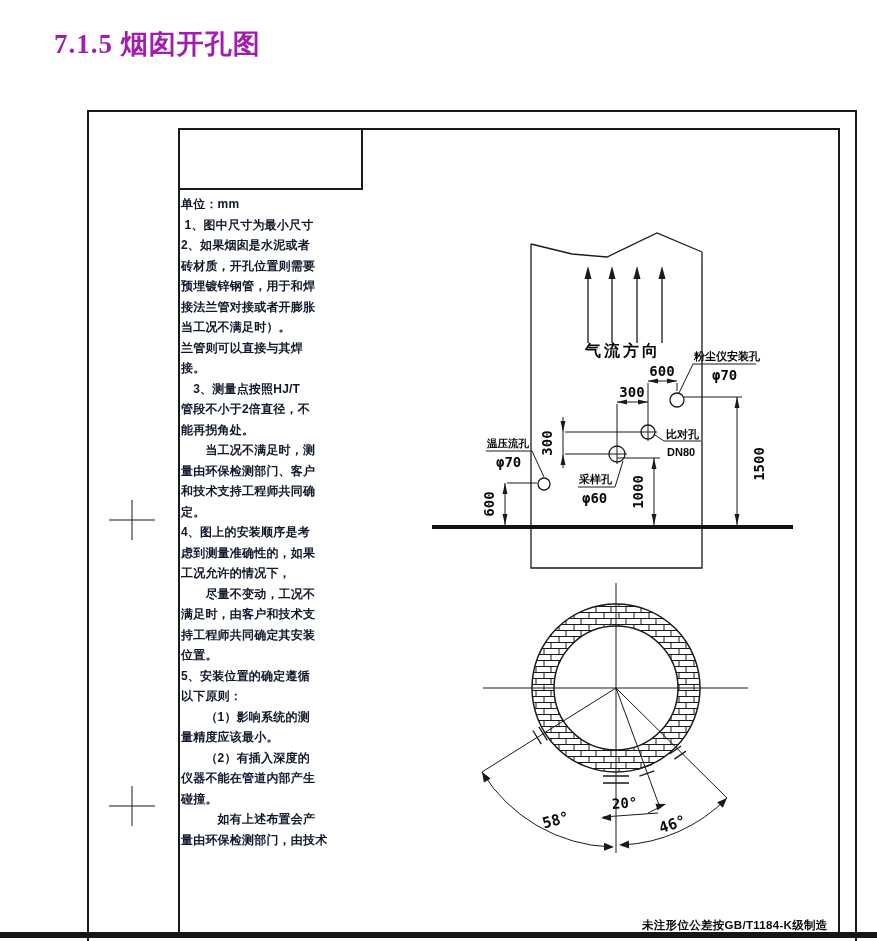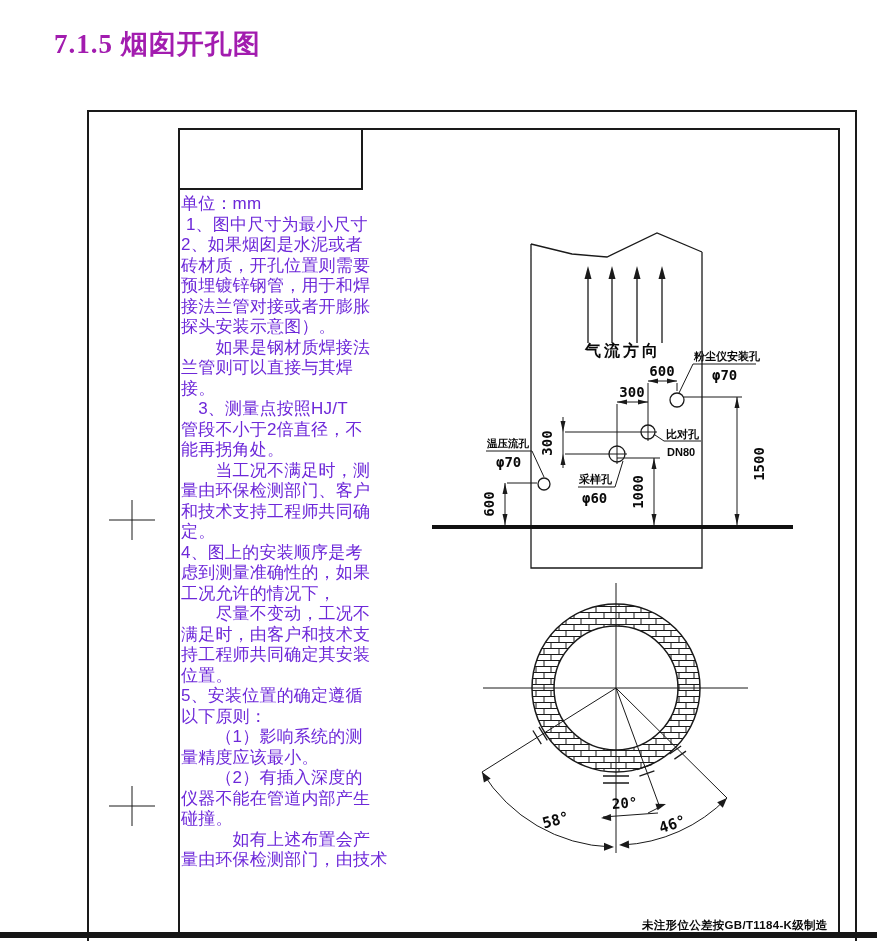--- a/index.html
+++ b/index.html
@@ -8,22 +8,22 @@
   .page-title{position:absolute;left:18px;top:8px;font-family:"Liberation Serif",serif;
         font-size:27px;font-weight:700;letter-spacing:1px;color:#a21caf;margin-left:36px;}
   .outer-border{position:absolute;left:87px;top:110px;width:770px;height:880px;
         border:2px solid #1a1a1a;box-sizing:border-box;}
   .inner-frame{position:absolute;left:178px;top:128px;width:662px;height:808px;
         border:2px solid #1a1a1a;box-sizing:border-box;}
   .title-box{position:absolute;left:178px;top:128px;width:185px;height:62px;
         border:2px solid #1a1a1a;box-sizing:border-box;background:#fff;}
   .bottom-band{position:absolute;left:0;top:932px;width:877px;height:6px;background:#161616;}
   .notes{position:absolute;left:181px;top:194px;width:256px;z-index:3;}
-  .note-line{height:20.5px;line-height:20.5px;font-size:17px;font-weight:400;
-        letter-spacing:0.2px;white-space:pre;color:#6d28d9;}
+  .note-line{height:20.5px;line-height:20.5px;font-size:12px;font-weight:700;
+        letter-spacing:0.2px;white-space:pre;color:#0f172a;}
   svg.overlay{position:absolute;left:0;top:0;z-index:4;pointer-events:none;}
   svg .ln{stroke:#1a1a1a;stroke-width:1.3;fill:none;}
   svg .thin{stroke:#1a1a1a;stroke-width:1;fill:none;}
   svg .thick{stroke:#111;stroke-width:4;fill:none;}
   svg .ar{fill:#1a1a1a;stroke:none;}
   svg text{fill:#0a0a0a;}
   svg .dim{font-family:"DejaVu Sans Mono",monospace;font-size:14px;font-weight:700;}
   svg .dimb{font-family:"DejaVu Sans Mono",monospace;font-size:15px;font-weight:700;}
   svg .lbl{font-family:"Liberation Sans",sans-serif;font-size:11px;font-weight:700;}
   svg .lbl2{font-family:"Liberation Sans",sans-serif;font-size:10.5px;font-weight:700;}
@@ -42,22 +42,21 @@
   <div class="title-box"></div>
   <div class="bottom-band"></div>
 
   <div class="notes">
       <div class="note-line">单位：mm</div>
       <div class="note-line"> 1、图中尺寸为最小尺寸</div>
       <div class="note-line">2、如果烟囱是水泥或者</div>
       <div class="note-line">砖材质，开孔位置则需要</div>
       <div class="note-line">预埋镀锌钢管，用于和焊</div>
       <div class="note-line">接法兰管对接或者开膨胀</div>
-      <div class="note-line">探头安装示意图）。</div>
-      <div class="note-line">　　如果是钢材质焊接法</div>
+      <div class="note-line">当工况不满足时）。</div>
       <div class="note-line">兰管则可以直接与其焊</div>
       <div class="note-line">接。</div>
       <div class="note-line">　3、测量点按照HJ/T</div>
       <div class="note-line">管段不小于2倍直径，不</div>
       <div class="note-line">能再拐角处。</div>
       <div class="note-line">　　当工况不满足时，测</div>
       <div class="note-line">量由环保检测部门、客户</div>
       <div class="note-line">和技术支持工程师共同确</div>
       <div class="note-line">定。</div>
       <div class="note-line">4、图上的安装顺序是考</div>

